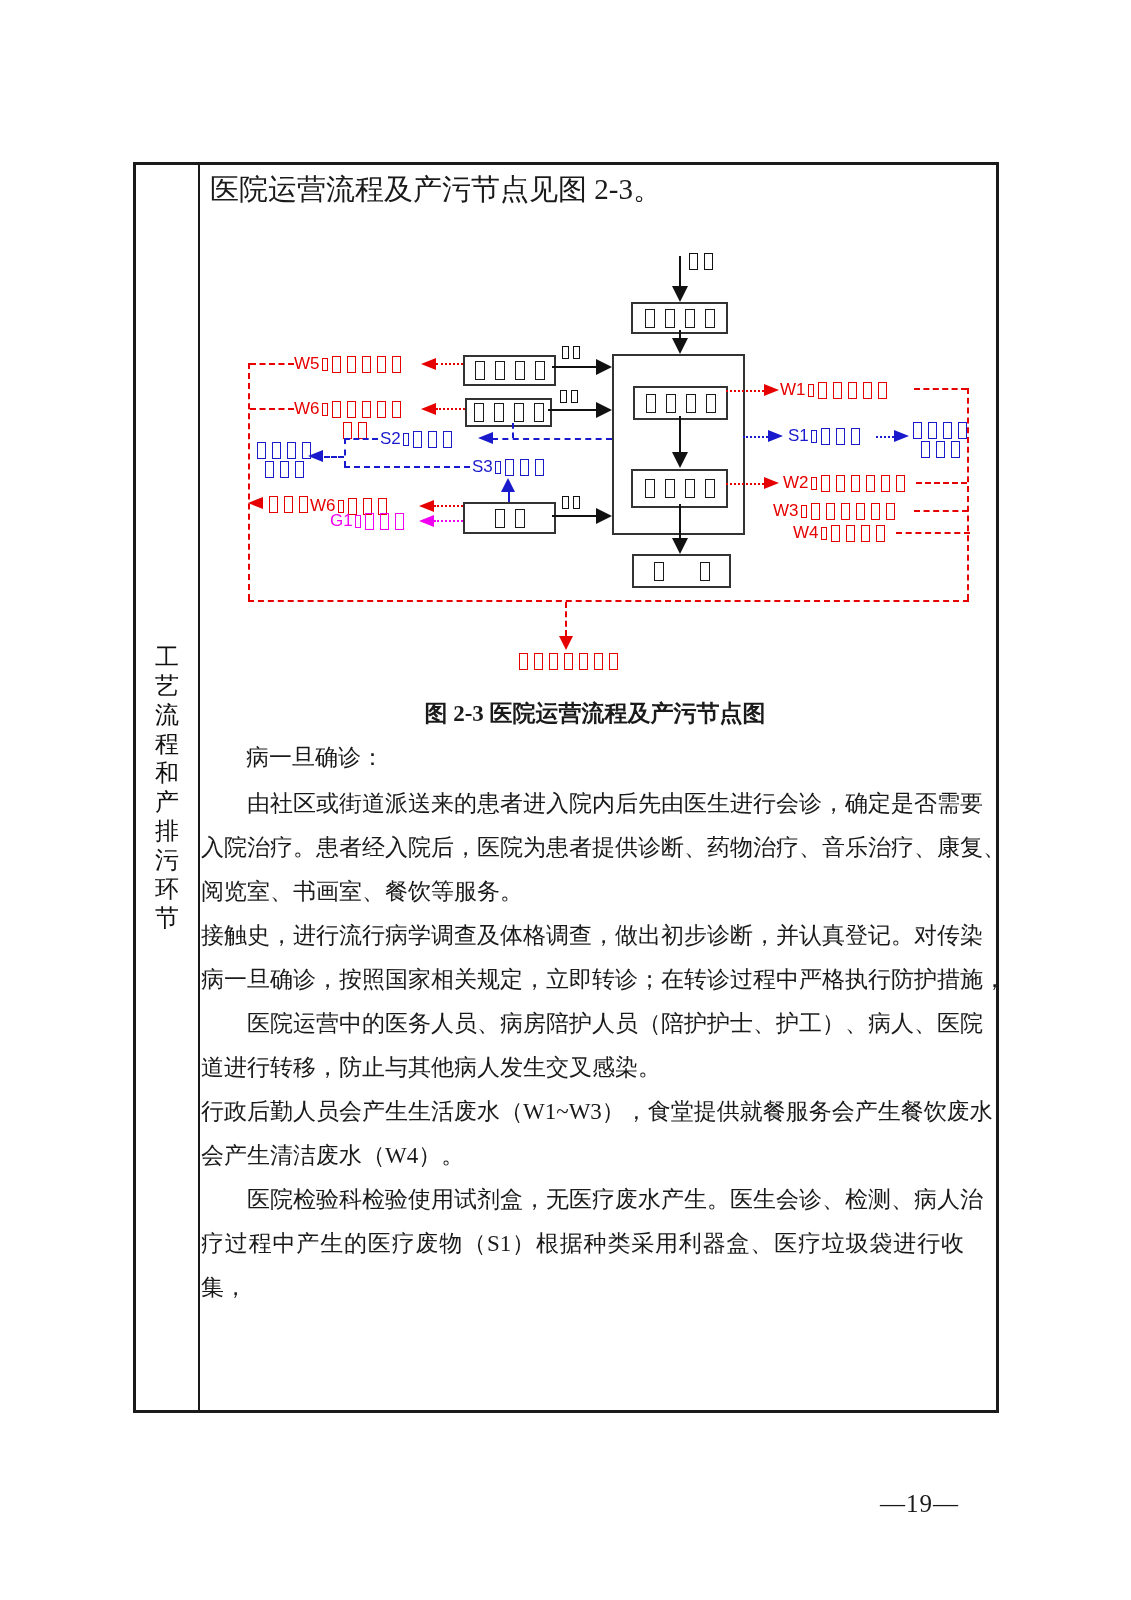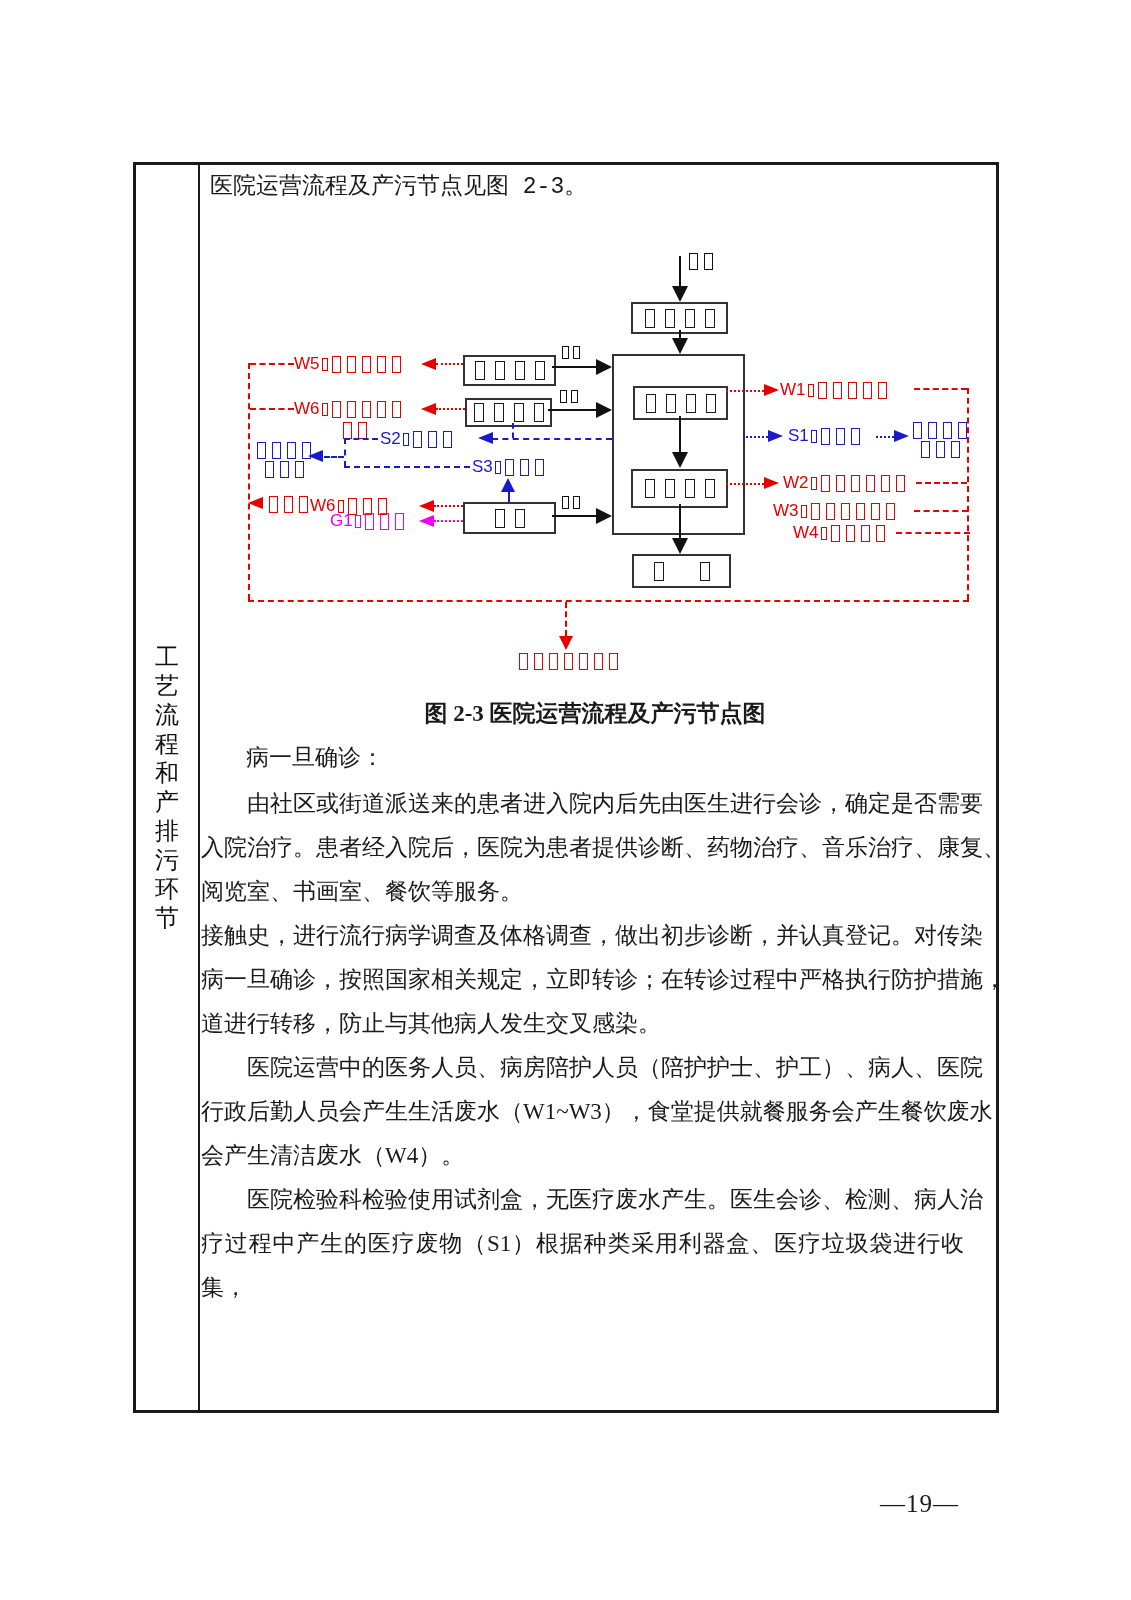--- a/index.html
+++ b/index.html
@@ -10,21 +10,21 @@
   
   .frame{position:absolute;left:133px;top:162px;width:860px;height:1245px;
          border:3px solid #1a1a1a;}
   .divider{position:absolute;left:62px;top:0;width:2px;height:100%;background:#1a1a1a;}
   .sidebar{position:absolute;left:0;top:0;width:62px;height:100%;
            display:flex;flex-direction:column;align-items:center;justify-content:center;
            gap:5px;font-size:24px;color:#111;}
   .sidebar div{line-height:24px;}
 
   
-  .intro{position:absolute;left:210px;top:170px;font-size:23px;font-family:Liberation Mono, monospace;}
+  .intro{position:absolute;left:210px;top:170px;font-size:29px;}
   .caption{position:absolute;left:195px;top:698px;width:800px;text-align:center;
            font-size:23px;font-weight:bold;}
   .bheading{position:absolute;left:246px;top:742px;font-size:23px;}
   .bodytext{position:absolute;left:201px;top:782px;width:763px;font-size:23px;}
   .bline{height:44px;line-height:44px;white-space:nowrap;text-align:justify;text-align-last:justify;}
   .bline.plast{text-align-last:left;white-space:normal;}
   .bline.first{text-indent:2em;}
   .pageno{position:absolute;left:880px;top:1490px;font-size:25px;letter-spacing:1px;}
 
   
@@ -198,20 +198,20 @@
 </div>
 
 <div class="caption">图 2-3 医院运营流程及产污节点图</div>
 <div class="bheading">病一旦确诊：</div>
 <div class="bodytext" id="bodytext">
     <div class="bline first">由社区或街道派送来的患者进入院内后先由医生进行会诊，确定是否需要</div>
     <div class="bline">入院治疗。患者经入院后，医院为患者提供诊断、药物治疗、音乐治疗、康复、</div>
     <div class="bline plast">阅览室、书画室、餐饮等服务。</div>
     <div class="bline">接触史，进行流行病学调查及体格调查，做出初步诊断，并认真登记。对传染</div>
     <div class="bline">病一旦确诊，按照国家相关规定，立即转诊；在转诊过程中严格执行防护措施，</div>
+    <div class="bline first">医院运营中的医务人员、病房陪护人员（陪护护士、护工）、病人、医院</div>
     <div class="bline plast">道进行转移，防止与其他病人发生交叉感染。</div>
-    <div class="bline first">医院运营中的医务人员、病房陪护人员（陪护护士、护工）、病人、医院</div>
     <div class="bline">行政后勤人员会产生生活废水（W1~W3），食堂提供就餐服务会产生餐饮废水</div>
     <div class="bline plast">会产生清洁废水（W4）。</div>
     <div class="bline first">医院检验科检验使用试剂盒，无医疗废水产生。医生会诊、检测、病人治</div>
     <div class="bline plast">疗过程中产生的医疗废物（S1）根据种类采用利器盒、医疗垃圾袋进行收集，</div>
   </div>
 <div class="pageno">—19—</div>
 
 </body></html>

